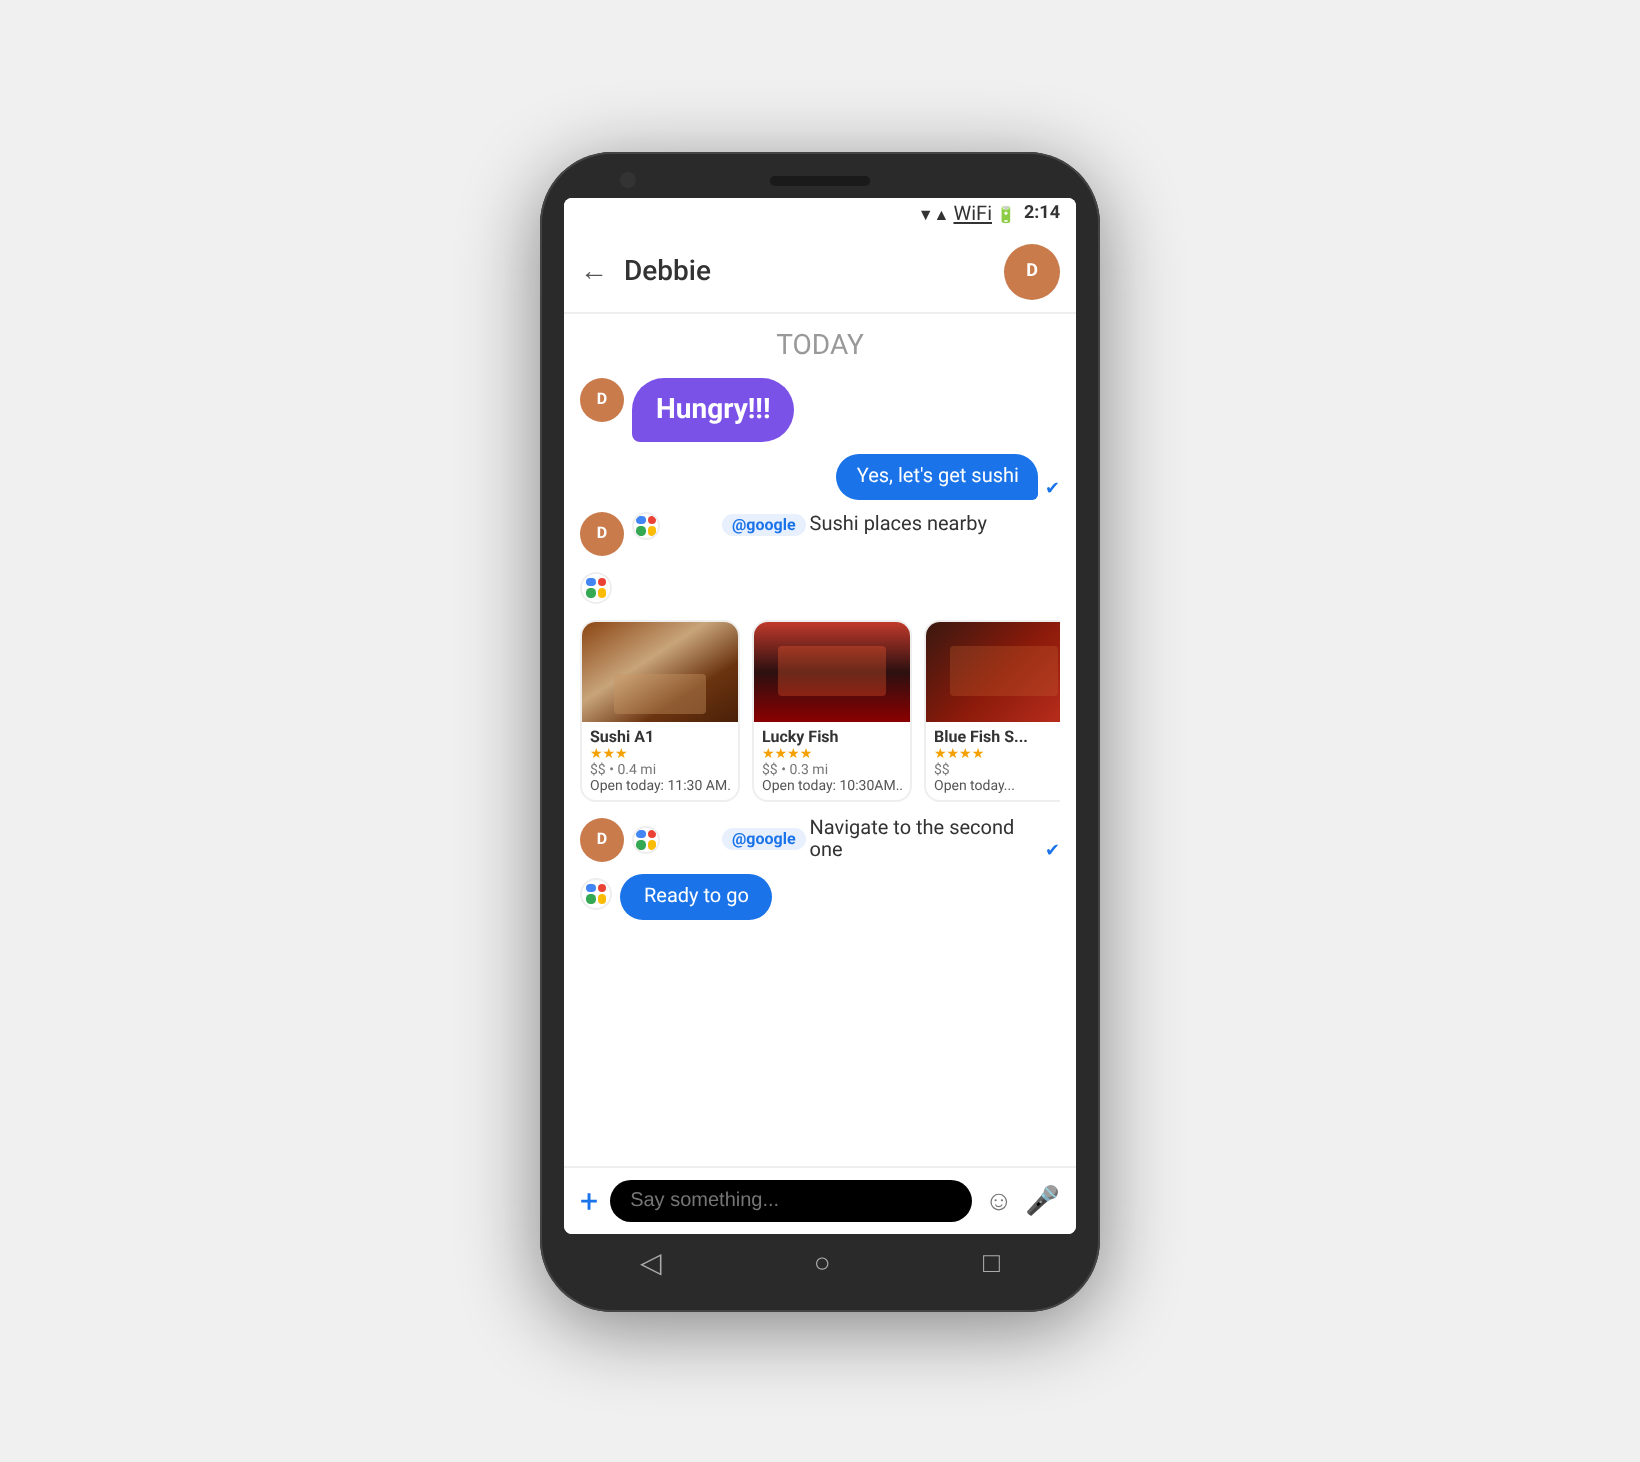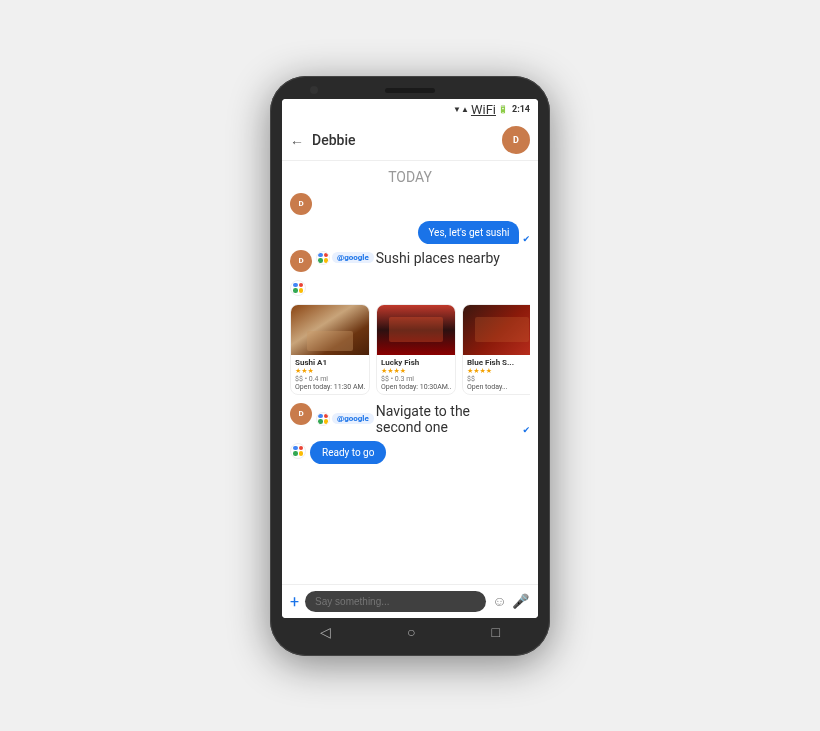--- a/index.html
+++ b/index.html
@@ -217,24 +217,25 @@
       color: #555;
     }
 
     .google-tag {
       background: #e8f0fe;
       color: #1a73e8;
       border-radius: 8px;
       padding: 1px 5px;
       font-size: 8px;
       font-weight: bold;
+      margin-left: 29px;
     }
 
     .google-query {
-      font-size: 14px;
+      font-size: 10px;
       color: #333;
     }
 
     .bubble-google {
       background: #1a73e8;
       color: #fff;
       border-radius: 16px 16px 16px 4px;
       padding: 6px 10px;
       max-width: 80%;
       font-size: 10px;
@@ -328,21 +329,21 @@
     }
 
     .input-plus {
       color: #1a73e8;
       font-size: 16px;
       cursor: pointer;
     }
 
     .input-field {
       flex: 1;
-      background: #404040;
+      background: #000000;
       border-radius: 20px;
       padding: 5px 10px;
       font-size: 10px;
       color: #999;
       border: none;
       outline: none;
     }
 
     .input-emoji {
       color: #777;
@@ -380,40 +381,43 @@
     <div class="phone-top-bar">
       <div class="phone-camera"></div>
       <div class="phone-speaker"></div>
     </div>
 
     <div class="phone-screen">
 
       <div class="status-bar">
         <div class="status-icons">
           <span style="font-size:8px;">▼▲</span>
-          <span style="font-size:13px;text-decoration:underline;">WiFi</span>
+          <span style="font-size:10px;text-decoration:underline;">WiFi</span>
           <span style="font-size:8px;">🔋</span>
           <span style="font-size:9px; font-weight:bold; color:#333; margin-left:2px;">2:14</span>
         </div>
       </div>
 
       <div class="chat-header">
         <span class="back-arrow">←</span>
         <span class="chat-header-name">Debbie</span>
         <div class="avatar-circle">
           <span style="font-size:9px; font-weight:bold; color:white;">D</span>
         </div>
       </div>
 
       <div class="chat-body">
 
         <div class="date-label">TODAY</div>
 
         <div class="msg-received">
           <div class="msg-avatar">D</div>
+          <div class="bubble-received">
+            <span>Hungry!!!</span>
+          </div>
         </div>
 
         <div class="msg-sent">
           <div class="bubble-sent">
             <span>Yes, let's get sushi</span>
           </div>
           <span class="sent-check">✔</span>
         </div>
 
         <div class="msg-received msg-google">

